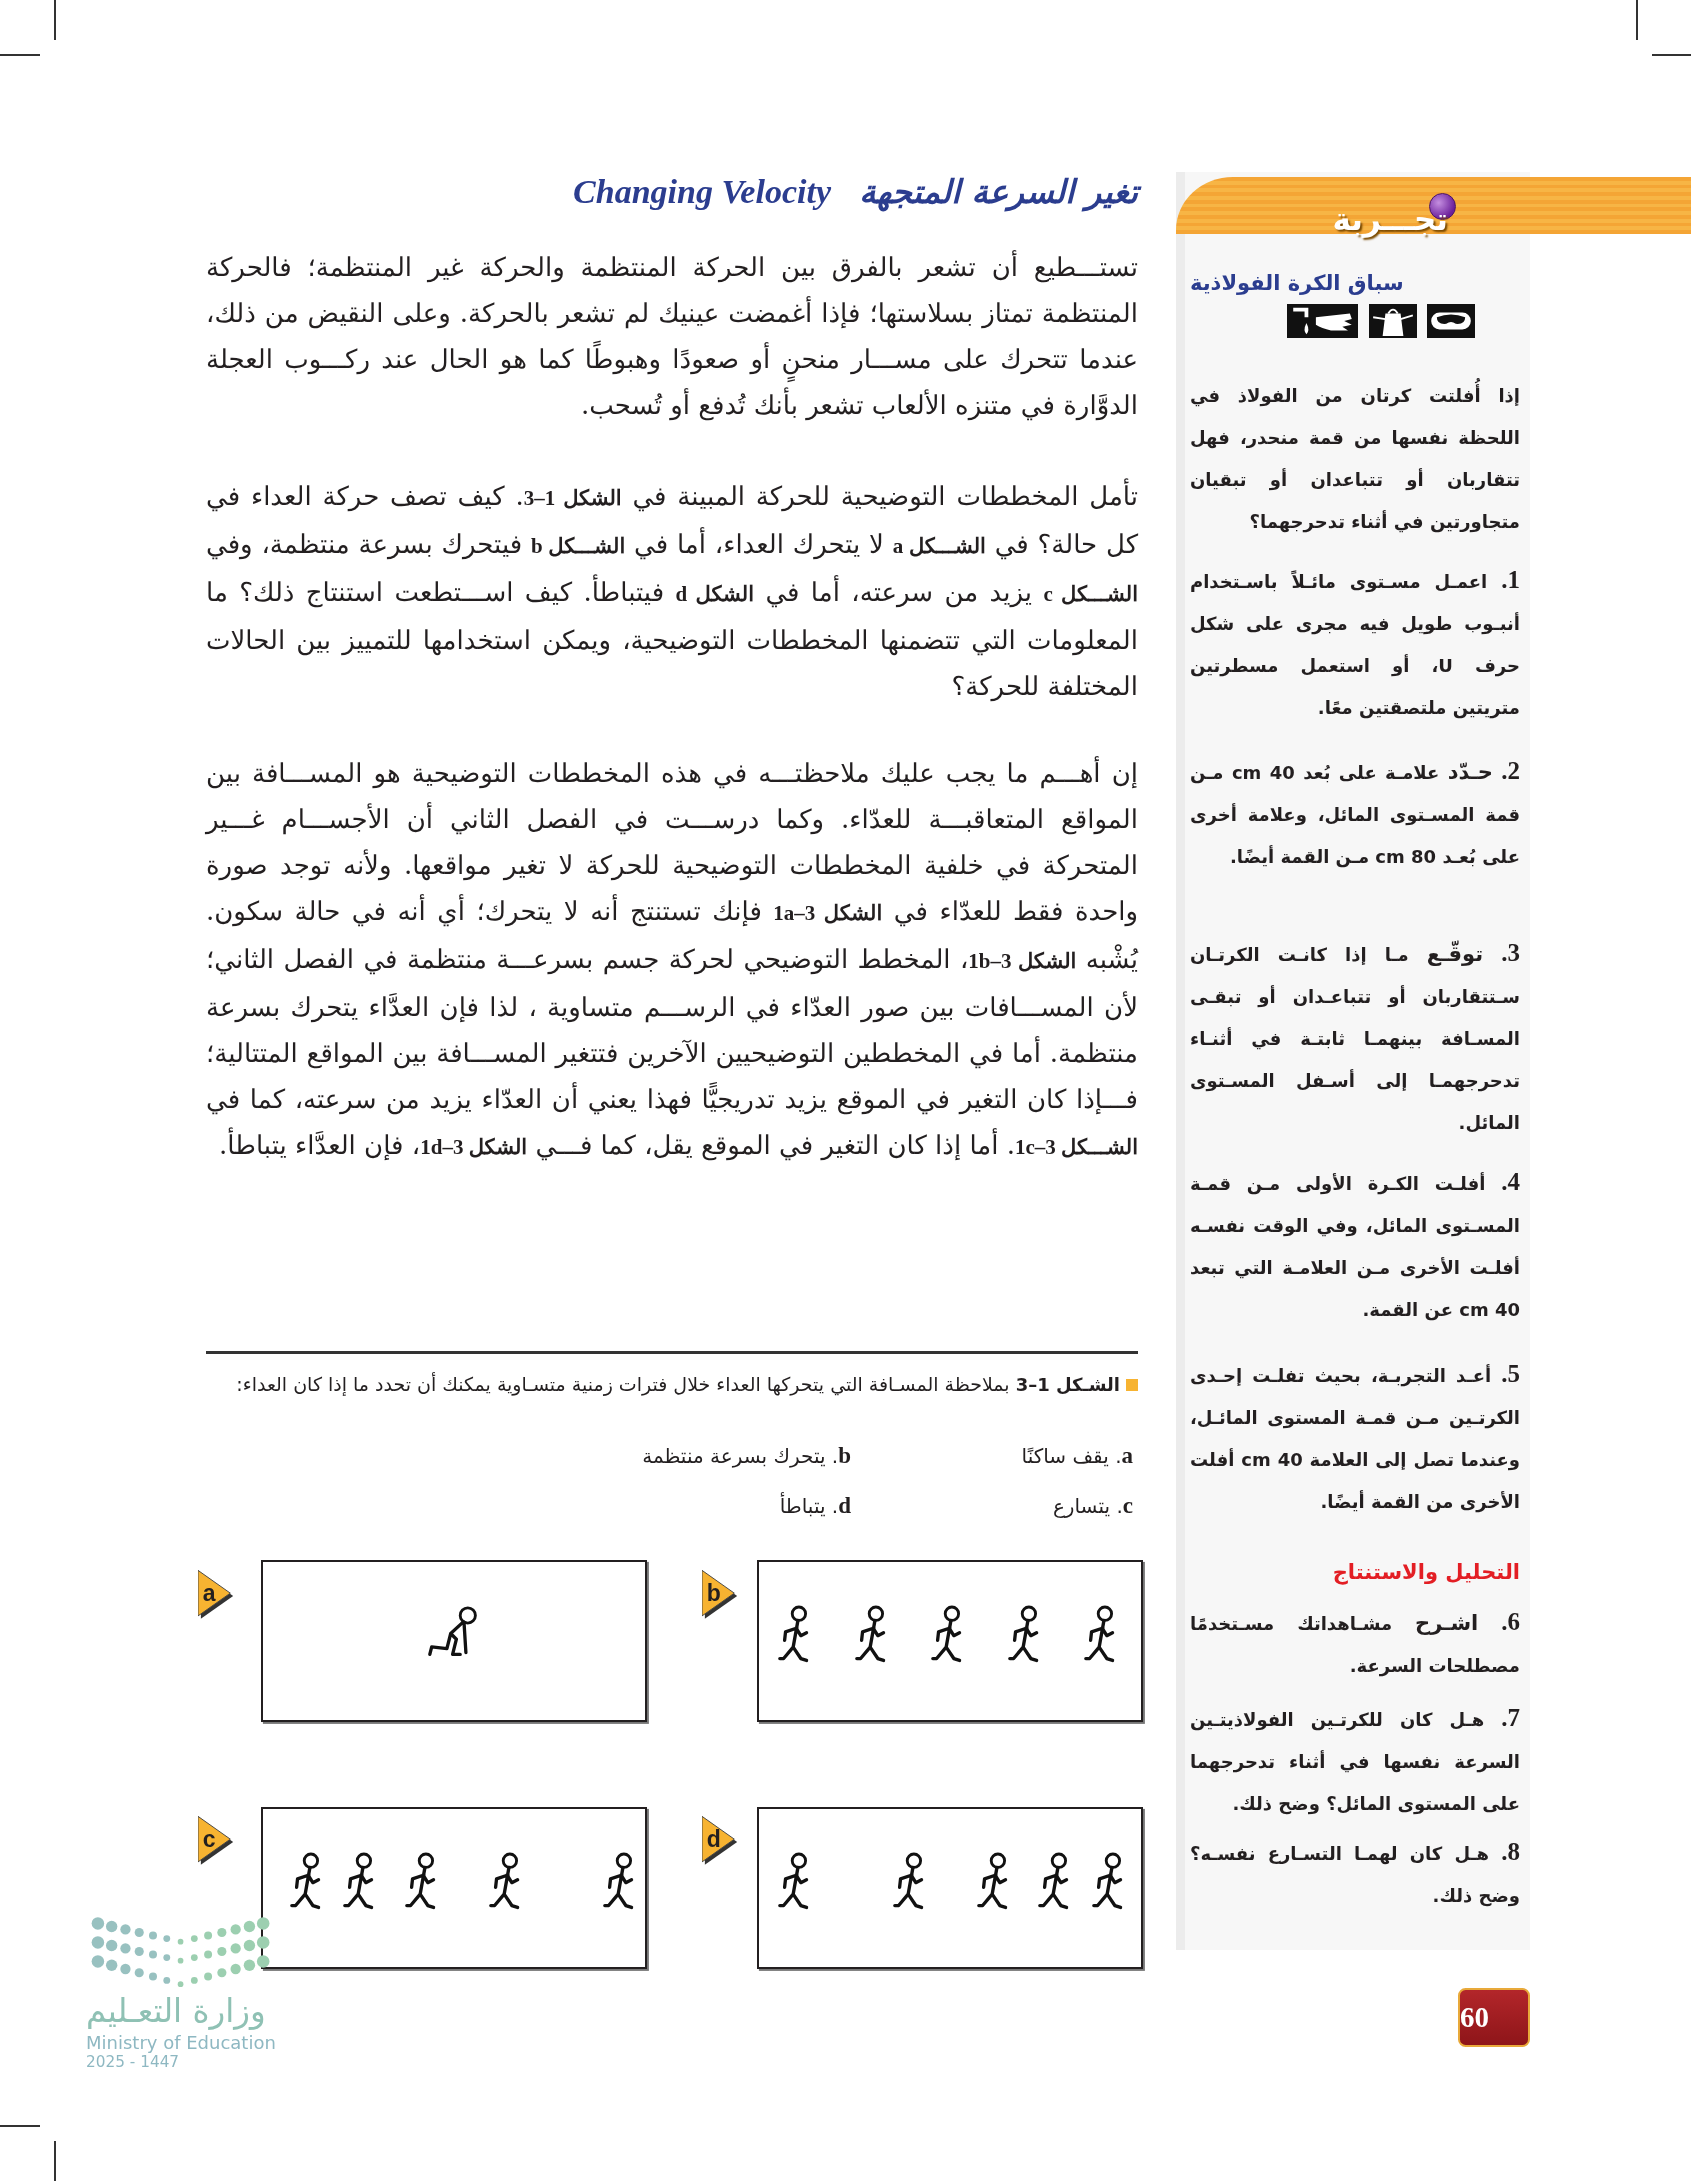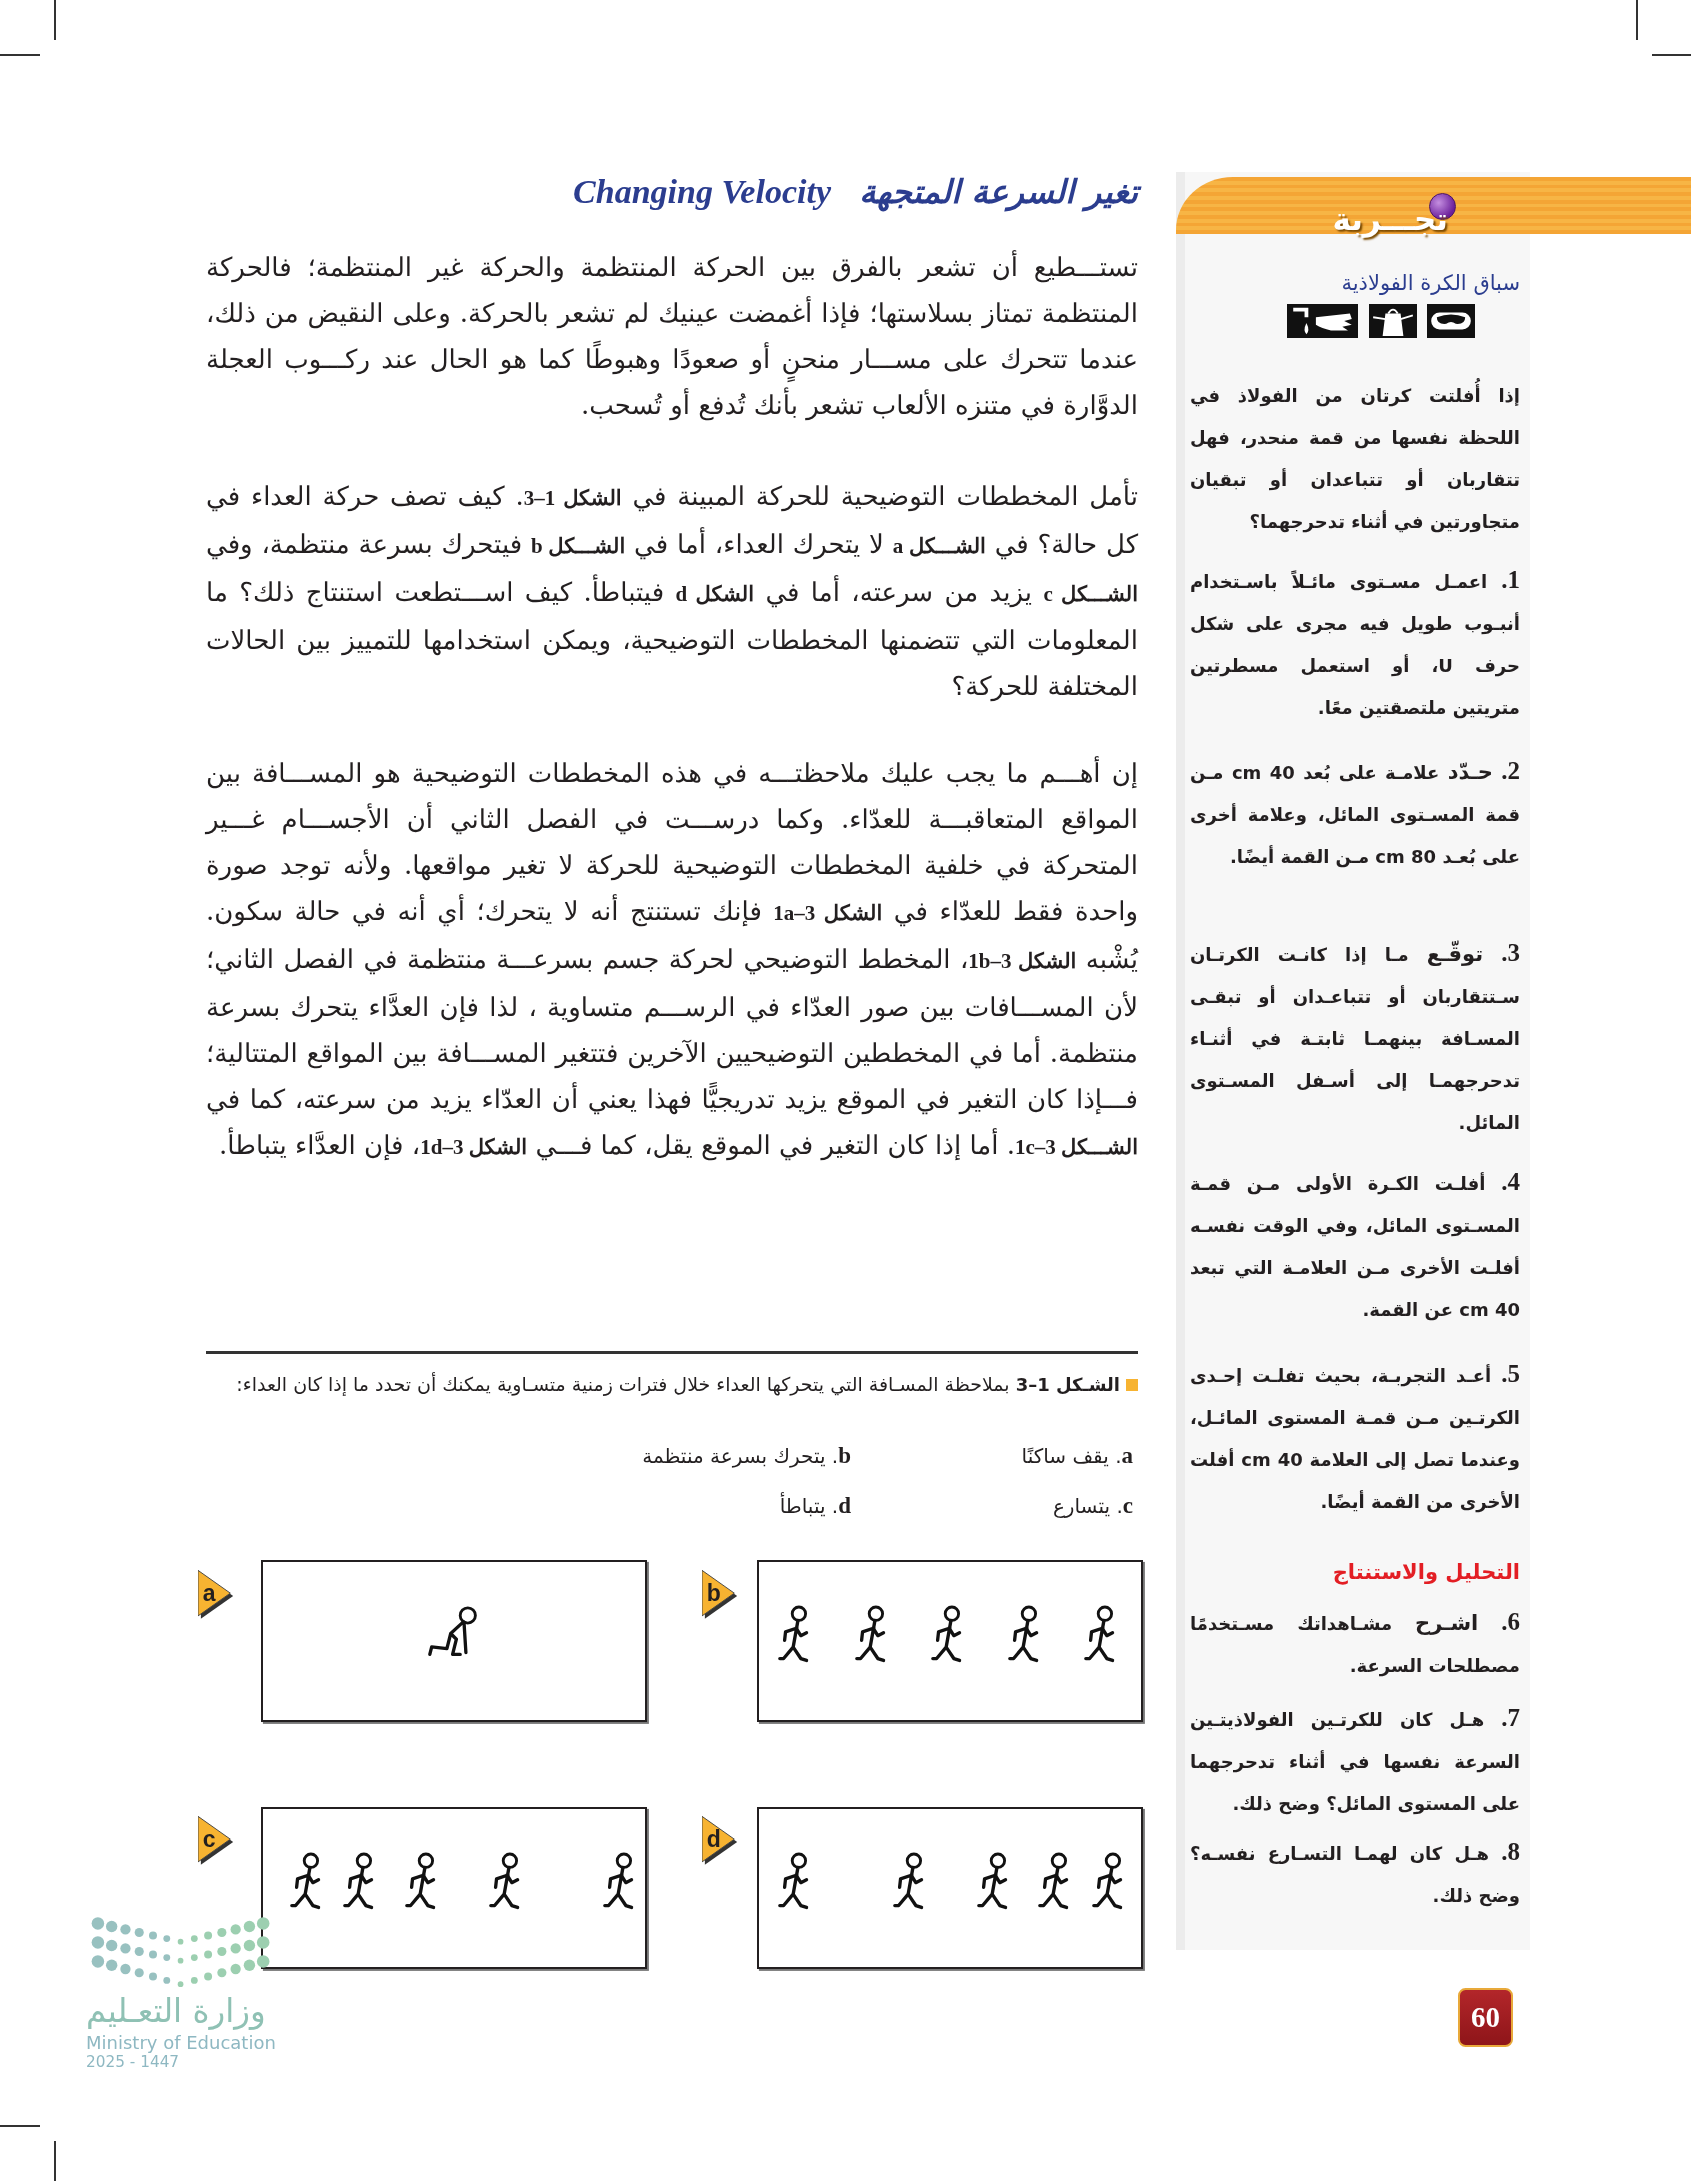--- a/index.html
+++ b/index.html
@@ -29,34 +29,34 @@
   
   .side { position:absolute; left:1176px; top:172px; width:354px; height:1778px;
           background:#f7f7f7; border-left:9.6px solid #ececec; box-sizing:border-box; }
   .side-header { position:absolute; left:1176px; top:177px; width:516px; height:57px;
                  background:repeating-linear-gradient(180deg,#f4a535 0 3.8px,#f7b545 3.8px 7.6px);
                  border-top-left-radius:57px 53px; }
   .side-header .ttl { position:absolute; right:244px; top:7.6px; direction:rtl; font-family:"DejaVu Sans", sans-serif; font-weight:bold;
                       font-size:31px; color:#fff; text-shadow:1.9px 1.9px 1.9px #7a4a00; letter-spacing:5.7px;margin-top:16px; }
   .side-header .dot { position:absolute; left:253px; top:16.3px; width:25px; height:25px; border-radius:50%;
                       background:radial-gradient(circle at 35% 35%,#c48ee0,#6b1f9a 70%); border:1px solid #4a1466; }
-  .side-sub { position:absolute; left:1190px; top:271px; width:330px; direction:rtl; text-align:right;
-              font-family:"DejaVu Sans", sans-serif; font-weight:normal; font-size:21px; color:#2b3d8f; }
+  .side-sub { position:absolute; left:1190px; top:271px; width:330px; direction:rtl; text-align:left;
+              font-family:"DejaVu Sans", sans-serif; font-weight:bold; font-size:21px; color:#2b3d8f; }
   .safety { position:absolute; top:304px; height:34px; background:#111; }
   .side-text { position:absolute; left:1190px; width:330px; direction:rtl; text-align:justify;
                font-family:"DejaVu Sans", sans-serif; font-size:18px; line-height:42px; font-weight:bold; color:#231f20; }
   .side-step { position:absolute; left:1190px; width:330px; direction:rtl; text-align:justify;
                font-family:"DejaVu Sans", sans-serif; font-size:18px; line-height:42px; font-weight:bold; color:#231f20; }
   .side-step .num { font-family:"Liberation Serif", serif; font-size:25px; font-weight:bold; }
   .side-step .kw { font-size:21px; }
   .analysis { position:absolute; left:1190px; top:1560px; width:330px; direction:rtl; text-align:right;
               font-family:"DejaVu Sans", sans-serif; font-weight:bold; font-size:21px; color:#e31e24; }
-  .pagenum { position:absolute; left:1458px; top:1988px; width:55px; height:59px; border-radius:7.6px;
+  .pagenum { position:absolute; left:1458px; top:1988px; width:72px; height:59px; border-radius:7.6px;
              background:linear-gradient(180deg,#b3262a,#8e1519); border:2.9px solid #e8a93a; box-sizing:border-box;
-             color:#fff; font-family:"Liberation Serif", serif; font-weight:bold; font-size:29px; text-align:center; line-height:54px; }
+             color:#fff; font-family:"Liberation Serif", serif; font-weight:bold; font-size:29px; text-align:left; line-height:54px; }
   .logo { position:absolute; left:86px; top:1912px; width:220px; }
   .logo .ar { font-family:"DejaVu Sans", sans-serif; font-size:32.5px; color:#8fc1b4; text-align:left; direction:rtl; }
   .logo .en { font-family:"DejaVu Sans", sans-serif; font-size:18px; color:#8eb8c2; margin-top:1.9px; }
   .logo .yr { font-family:"DejaVu Sans", sans-serif; font-size:15.3px; color:#8eb8c2; }
 </style>
 </head>
 <body>
 
 <div class="crop" style="left:54px;top:0;width:1.9px;height:40px;"></div>
 <div class="crop" style="left:0;top:54px;width:40px;height:1.9px;"></div>

